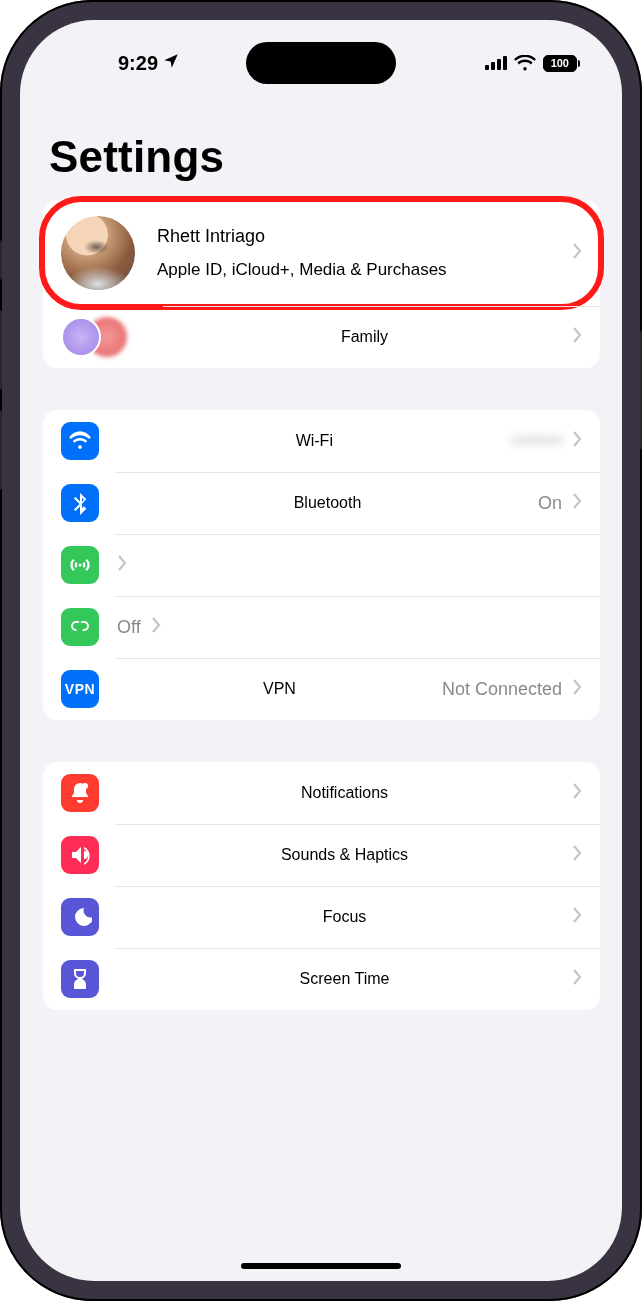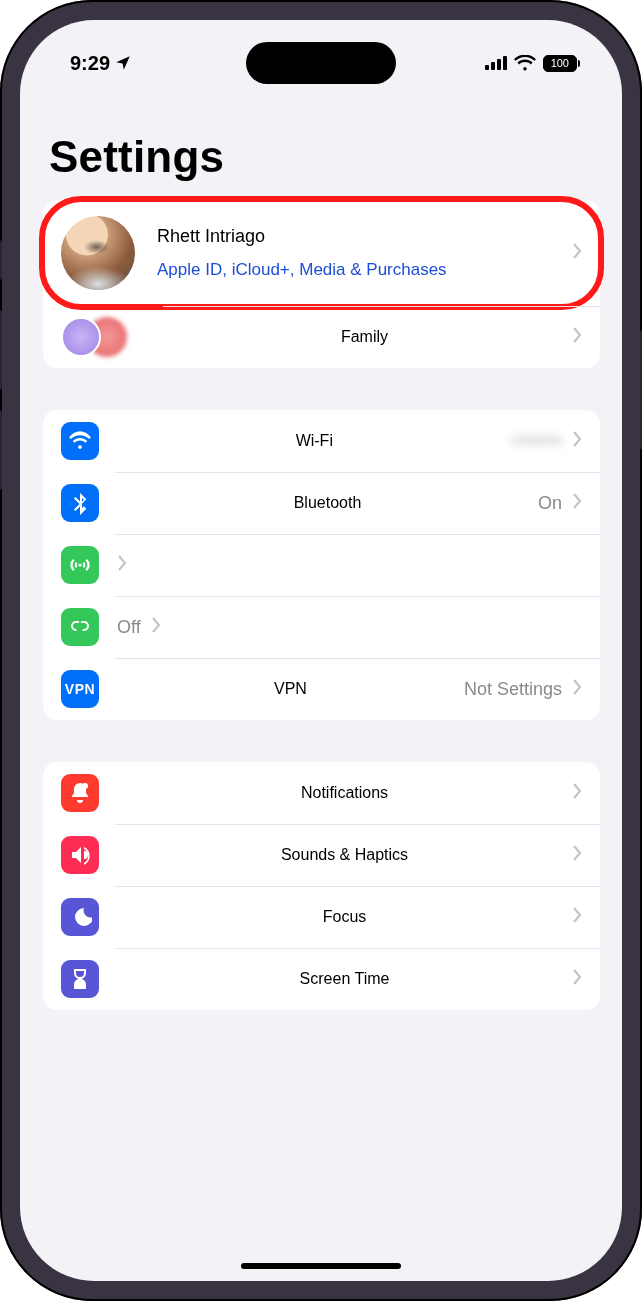--- a/index.html
+++ b/index.html
@@ -45,21 +45,21 @@
   }
   .status-bar {
     height: 70px;
     display: flex;
     align-items: center;
     justify-content: space-between;
     padding: 16px 42px 0 50px;
     font-weight: 600;
     font-size: 20px;
   }
-  .status-left { display:flex; align-items:center; gap:4px; }
+  .status-left { display:flex; align-items:flex-start; gap:4px;margin-left:48px; }
   .status-right { display:flex; align-items:center; gap:7px; }
   .status-right svg { display:block; }
 
   .content {
     padding: 0 22px 40px 23px;
   }
   .page-title {
     font-size: 44px;
     font-weight: 700;
     letter-spacing: 0.2px;
@@ -112,21 +112,21 @@
     position:relative;
   }
   .avatar::after{
     content:""; position:absolute; inset:0;
     background:
       radial-gradient(ellipse 18px 10px at 48% 42%, rgba(0,0,0,.55), transparent 70%),
       radial-gradient(ellipse 40px 22px at 50% 92%, #dbe1e6, transparent 80%);
   }
   .profile-text { flex:1; }
   .profile-name { font-size:18px; color:#000; line-height:1.15; }
-  .profile-sub { font-size:17px; color:#1d4ed8; line-height:1.25; margin-top:12px; max-width: 300px;}
+  .profile-sub { font-size:17px; color:#000000; line-height:1.25; margin-top:12px; max-width: 300px;}
 
   .family-avatars { width:74px; margin-right:22px; display:flex; align-items:center; }
   .fam-a { width:40px; height:40px; border-radius:50%; }
   .fam-a.a1 { background: radial-gradient(circle,#c8b5f5,#9e82e6); margin-right:-14px; z-index:1; border:2px solid #fff;}
   .fam-a.a2 { background: radial-gradient(circle,#f59a9a,#e46060); filter:blur(2px); }
 
   .highlight-ring {
     position:absolute;
     inset:-4px -4px -4px -4px;
     border: 6px solid #ff1a1a;
@@ -171,21 +171,21 @@
             <rect x="0" y="9" width="4" height="5" rx="1" fill="#000"></rect>
             <rect x="6" y="6" width="4" height="8" rx="1" fill="#000"></rect>
             <rect x="12" y="3" width="4" height="11" rx="1" fill="#000"></rect>
             <rect x="18" y="0" width="4" height="14" rx="1" fill="#000"></rect>
           </svg>
         <svg width="22" height="16" viewBox="0 0 22 16">
             <path d="M11 15.5c.9 0 1.7-.8 1.7-1.7S11.9 12 11 12s-1.7.8-1.7 1.7.8 1.8 1.7 1.8zM5.2 9.4c3.2-3.2 8.4-3.2 11.6 0l1.8-1.8c-4.2-4.2-11-4.2-15.2 0l1.8 1.8zM1.6 5.8C6.8.6 15.2.6 20.4 5.8l1.6-1.6C15.9-1.9 6.1-1.9 0 4.2l1.6 1.6z" fill="#000"></path>
           </svg>
         <div style="display:flex;align-items:center;gap:1px;">
           <div style="width:34px;height:17px;border:1.6px solid #000;border-radius:5px;display:flex;align-items:center;justify-content:center;background:#000;">
-            <span style="font-size:11px;font-weight:400;color:#fff;">100</span>
+            <span style="font-size:11px;font-weight:700;color:#fff;">100</span>
           </div>
           <div style="width:2.2px;height:7px;background:#000;border-radius:0 2px 2px 0;"></div>
         </div>
       </div>
     </div>
 
     <div class="content">
       <h1 class="page-title">Settings</h1>
 
       <div class="group" style="margin-bottom:42px; overflow:visible;">
@@ -254,21 +254,21 @@
               </svg>
           </div>
           <div class="row-detail">Off</div>
           <span class="chevron"><svg viewBox="0 0 10 16">
                 <path d="M2 1 L8 8 L2 15"></path>
               </svg></span>
         </div>
         <div class="row">
           <div class="icon-box vpn-box" style="background: rgb(0, 111, 249);">VPN</div>
           <div class="row-label">VPN</div>
-          <div class="row-detail">Not Settings</div>
+          <div class="row-detail">Not Connected</div>
           <span class="chevron"><svg viewBox="0 0 10 16">
                 <path d="M2 1 L8 8 L2 15"></path>
               </svg></span>
         </div>
       </div>
 
       <div class="group" style="margin-bottom:0;">
         <div class="row">
           <div class="icon-box" style="background: rgb(255, 59, 48);">
             <svg viewBox="0 0 24 24">

